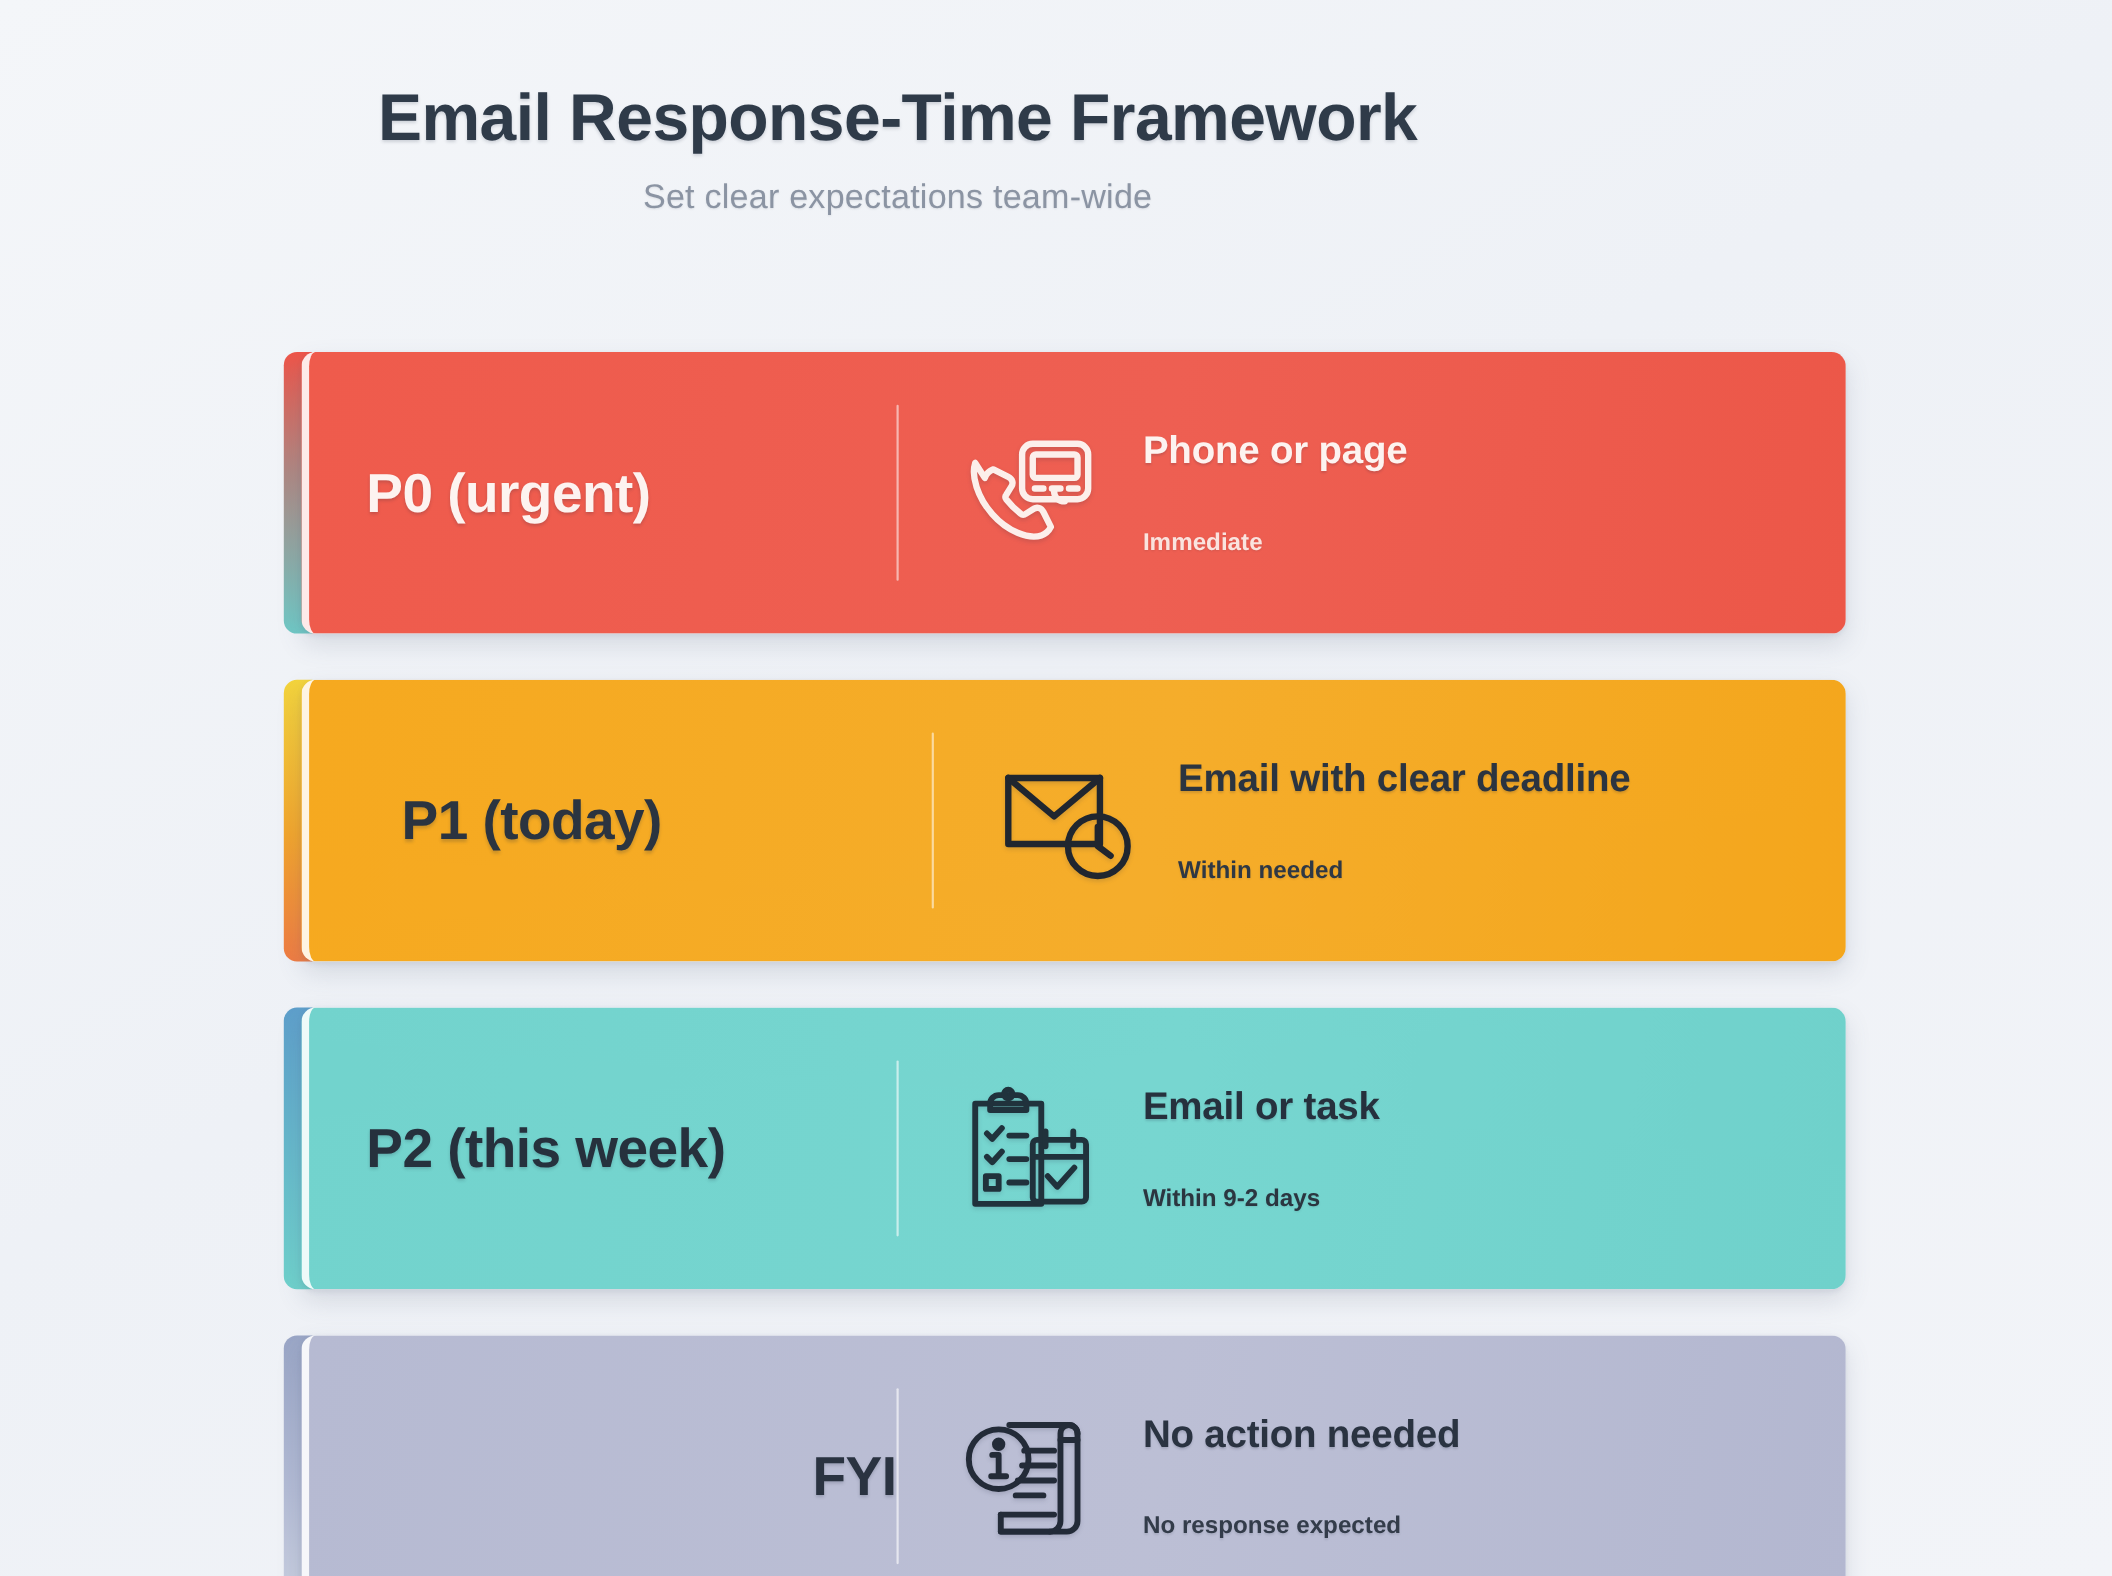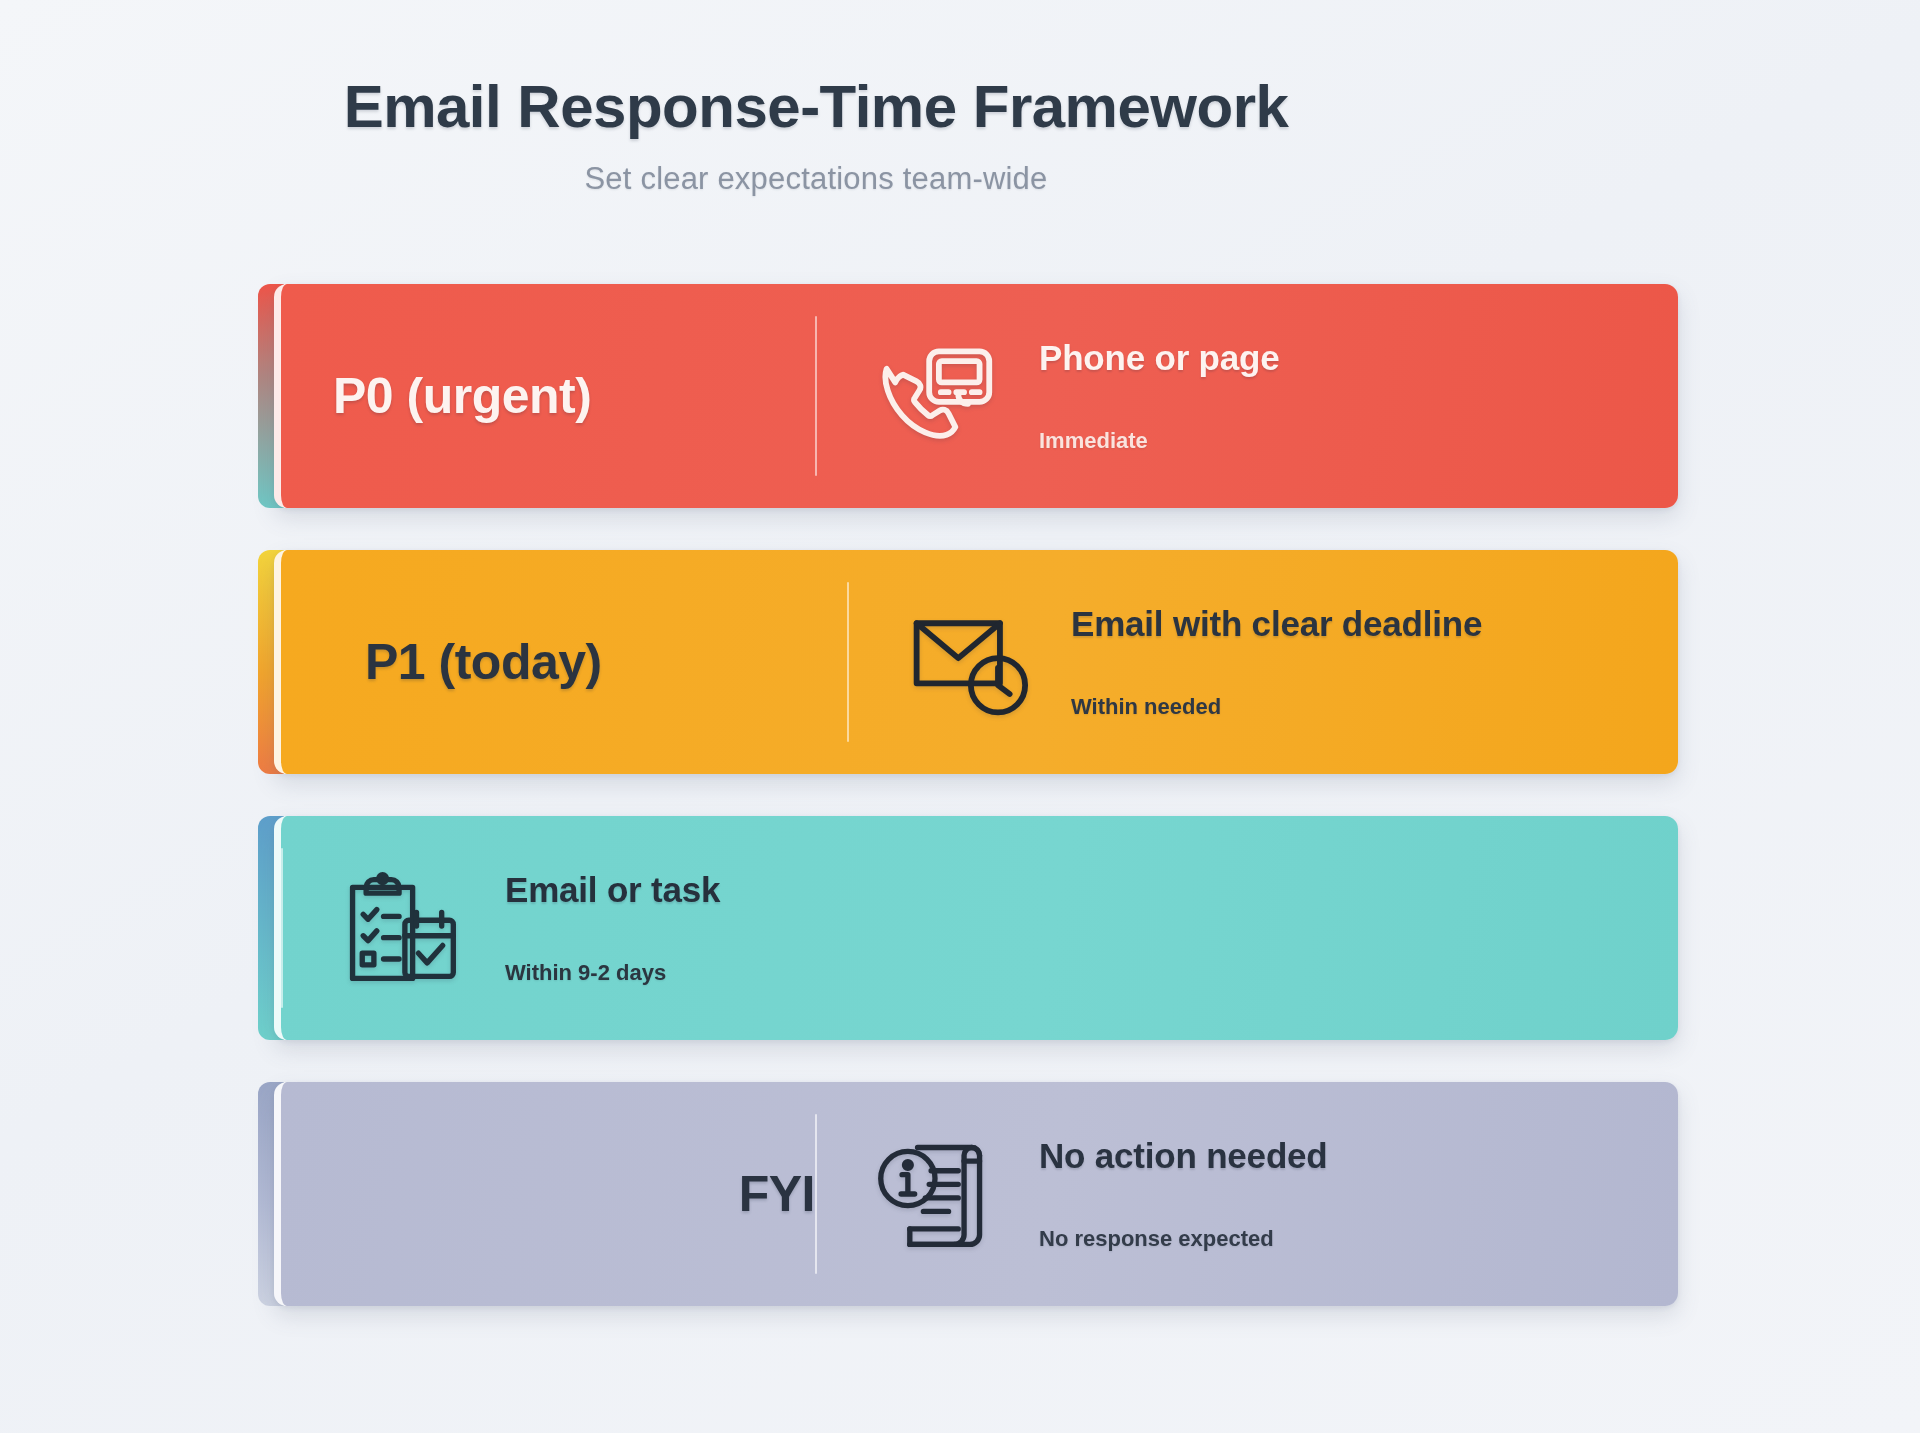--- a/index.html
+++ b/index.html
@@ -52,22 +52,23 @@
   
   .cards {
     position: absolute;
     top: 284px;
     left: 258px;
     width: 1420px;
   }
 
   .card-wrap {
     position: relative;
-    height: 224px;
+    height: 256px;
     margin-bottom: 42px;
+    margin-top: 36px;
   }
 
   
   .accent {
     position: absolute;
     left: 0;
     top: 0;
     width: 26px;
     height: 100%;
     border-radius: 12px 0 0 12px;
@@ -262,20 +263,23 @@
           </div>
         </div>
 
       </div>
     </div>
 
     <div class="card-wrap c-p2">
       <div class="accent"></div>
       <div class="card">
 
+        <div class="card-left">
+          <div class="priority-label">P2 (this week)</div>
+        </div>
 
         <div class="divider"></div>
 
         <div class="card-right">
           <div class="icon-box">
             <svg viewBox="0 0 128 128" fill="none" stroke="#20323c" stroke-width="5.5" stroke-linecap="round" stroke-linejoin="round">
 
               <path d="M14 22h62v94H14z"></path>
 
               <path d="M36 14h18a8 8 0 0 1 8 8v6H28v-6a8 8 0 0 1 8-8z"></path>

